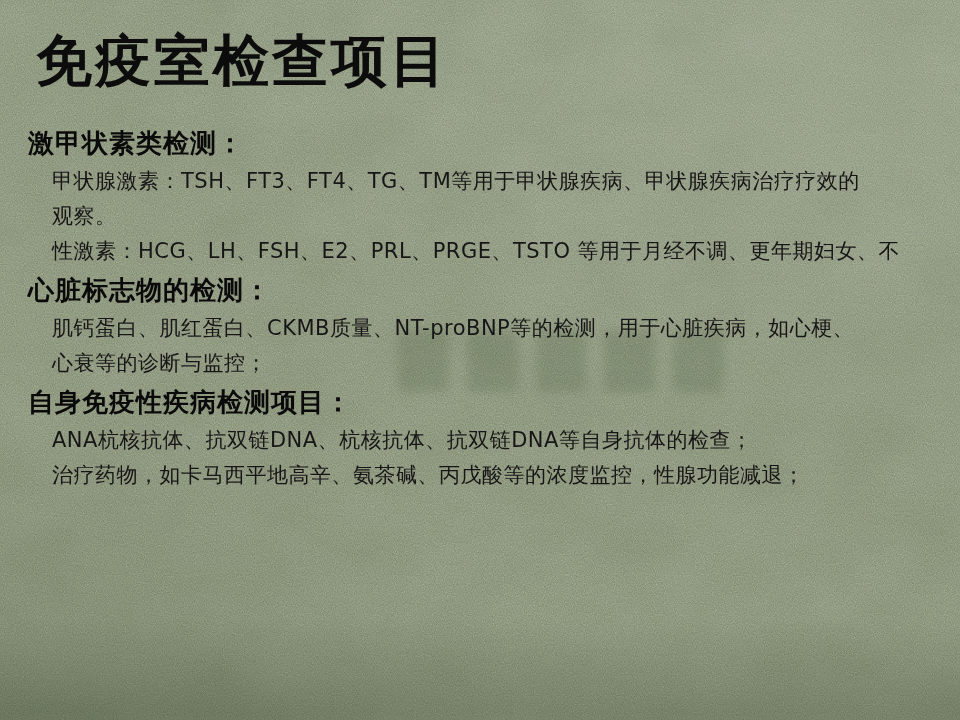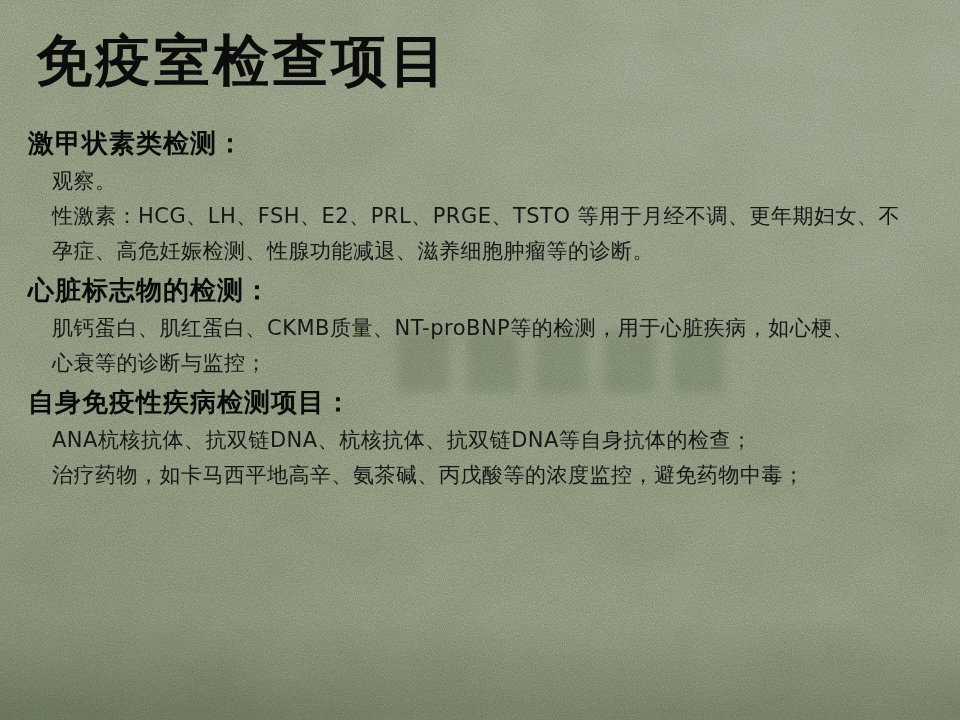--- a/index.html
+++ b/index.html
@@ -70,27 +70,27 @@
       <span></span>
       <span></span>
       <span></span>
   </div>
 
   <div class="title">免疫室检查项目</div>
 
   <div class="content">
 
     <div class="heading">激甲状素类检测：</div>
+    <div class="line">甲状腺激素：TSH、FT3、FT4、TG、TM等用于甲状腺疾病、甲状腺疾病治疗疗效的</div>
     <div class="line">观察。</div>
     <div class="line">性激素：HCG、LH、FSH、E2、PRL、PRGE、TSTO 等用于月经不调、更年期妇女、不</div>
-    <div class="line">孕症、高危妊娠检测、性腺功能减退、滋养细胞肿瘤等的诊断。</div>
 
     <div class="heading">心脏标志物的检测：</div>
     <div class="line">肌钙蛋白、肌红蛋白、CKMB质量、NT-proBNP等的检测，用于心脏疾病，如心梗、</div>
     <div class="line">心衰等的诊断与监控；</div>
 
     <div class="heading">自身免疫性疾病检测项目：</div>
     <div class="line">ANA杭核抗体、抗双链DNA、杭核抗体、抗双链DNA等自身抗体的检查；</div>
 
-    <div class="line">治疗药物，如卡马西平地高辛、氨茶碱、丙戊酸等的浓度监控，避免药物中毒；</div>
+    <div class="line">治疗药物，如卡马西平地高辛、氨茶碱、丙戊酸等的浓度监控，性腺功能减退；</div>
 
   </div>
 </div>
 
 </body></html>

